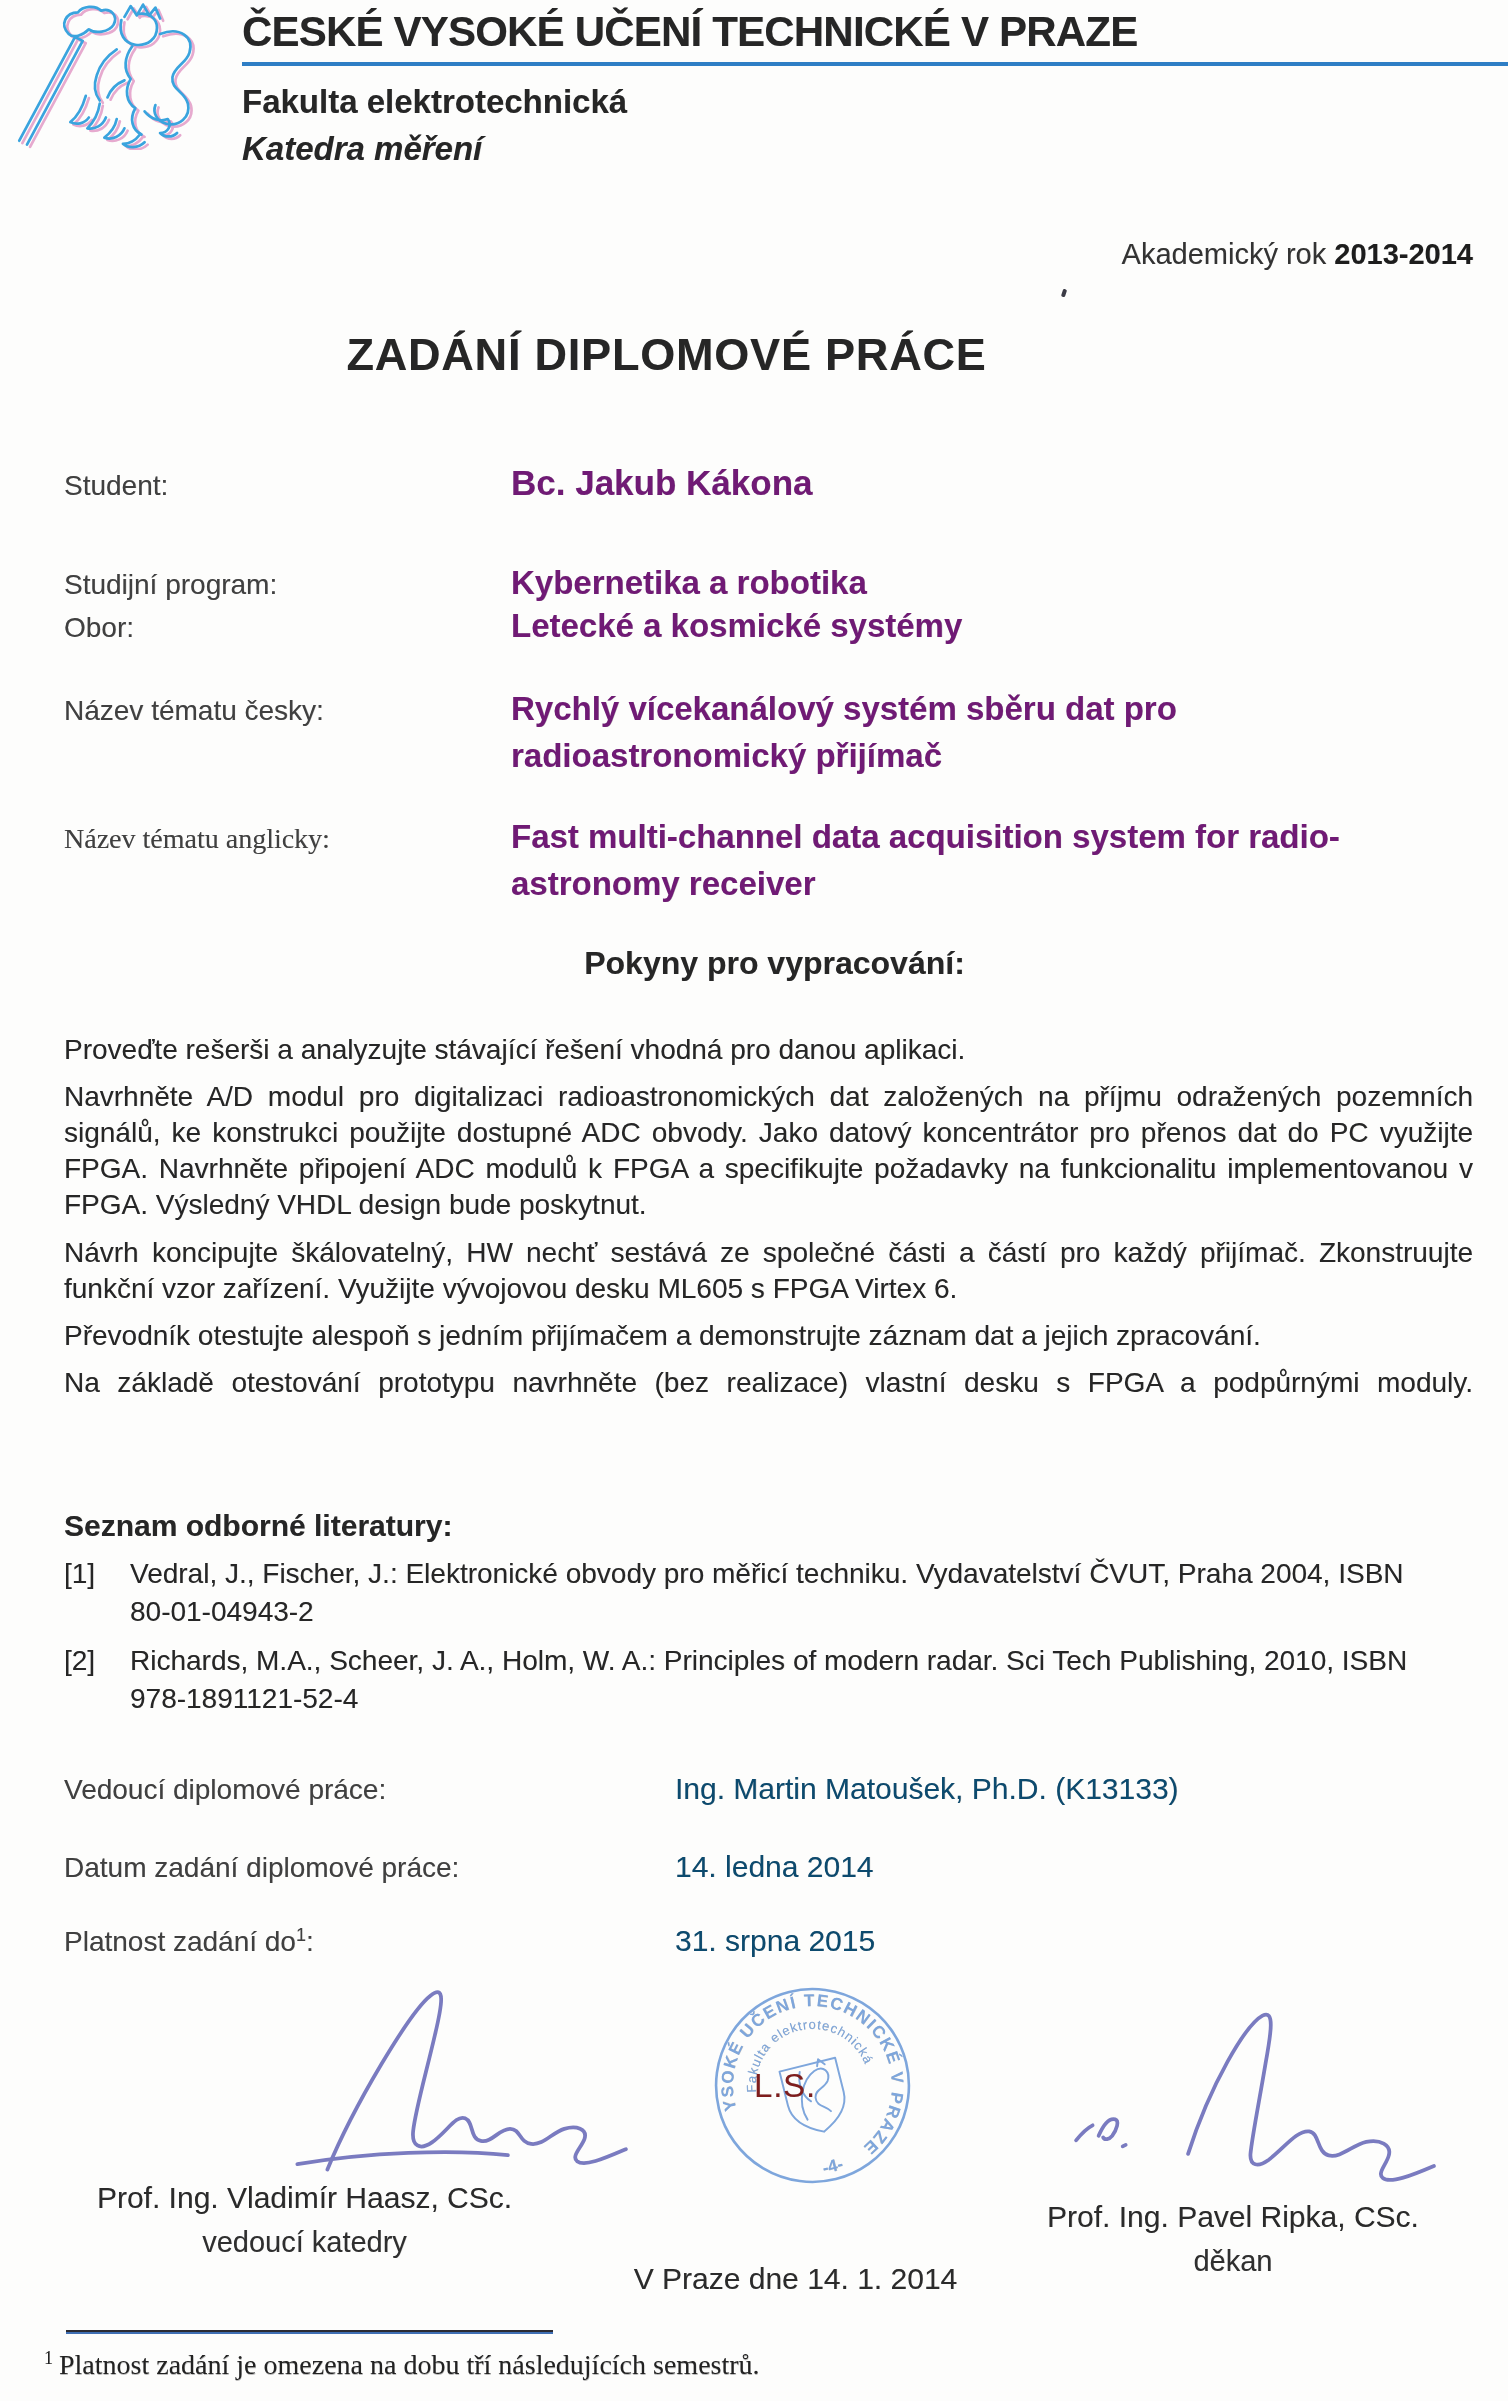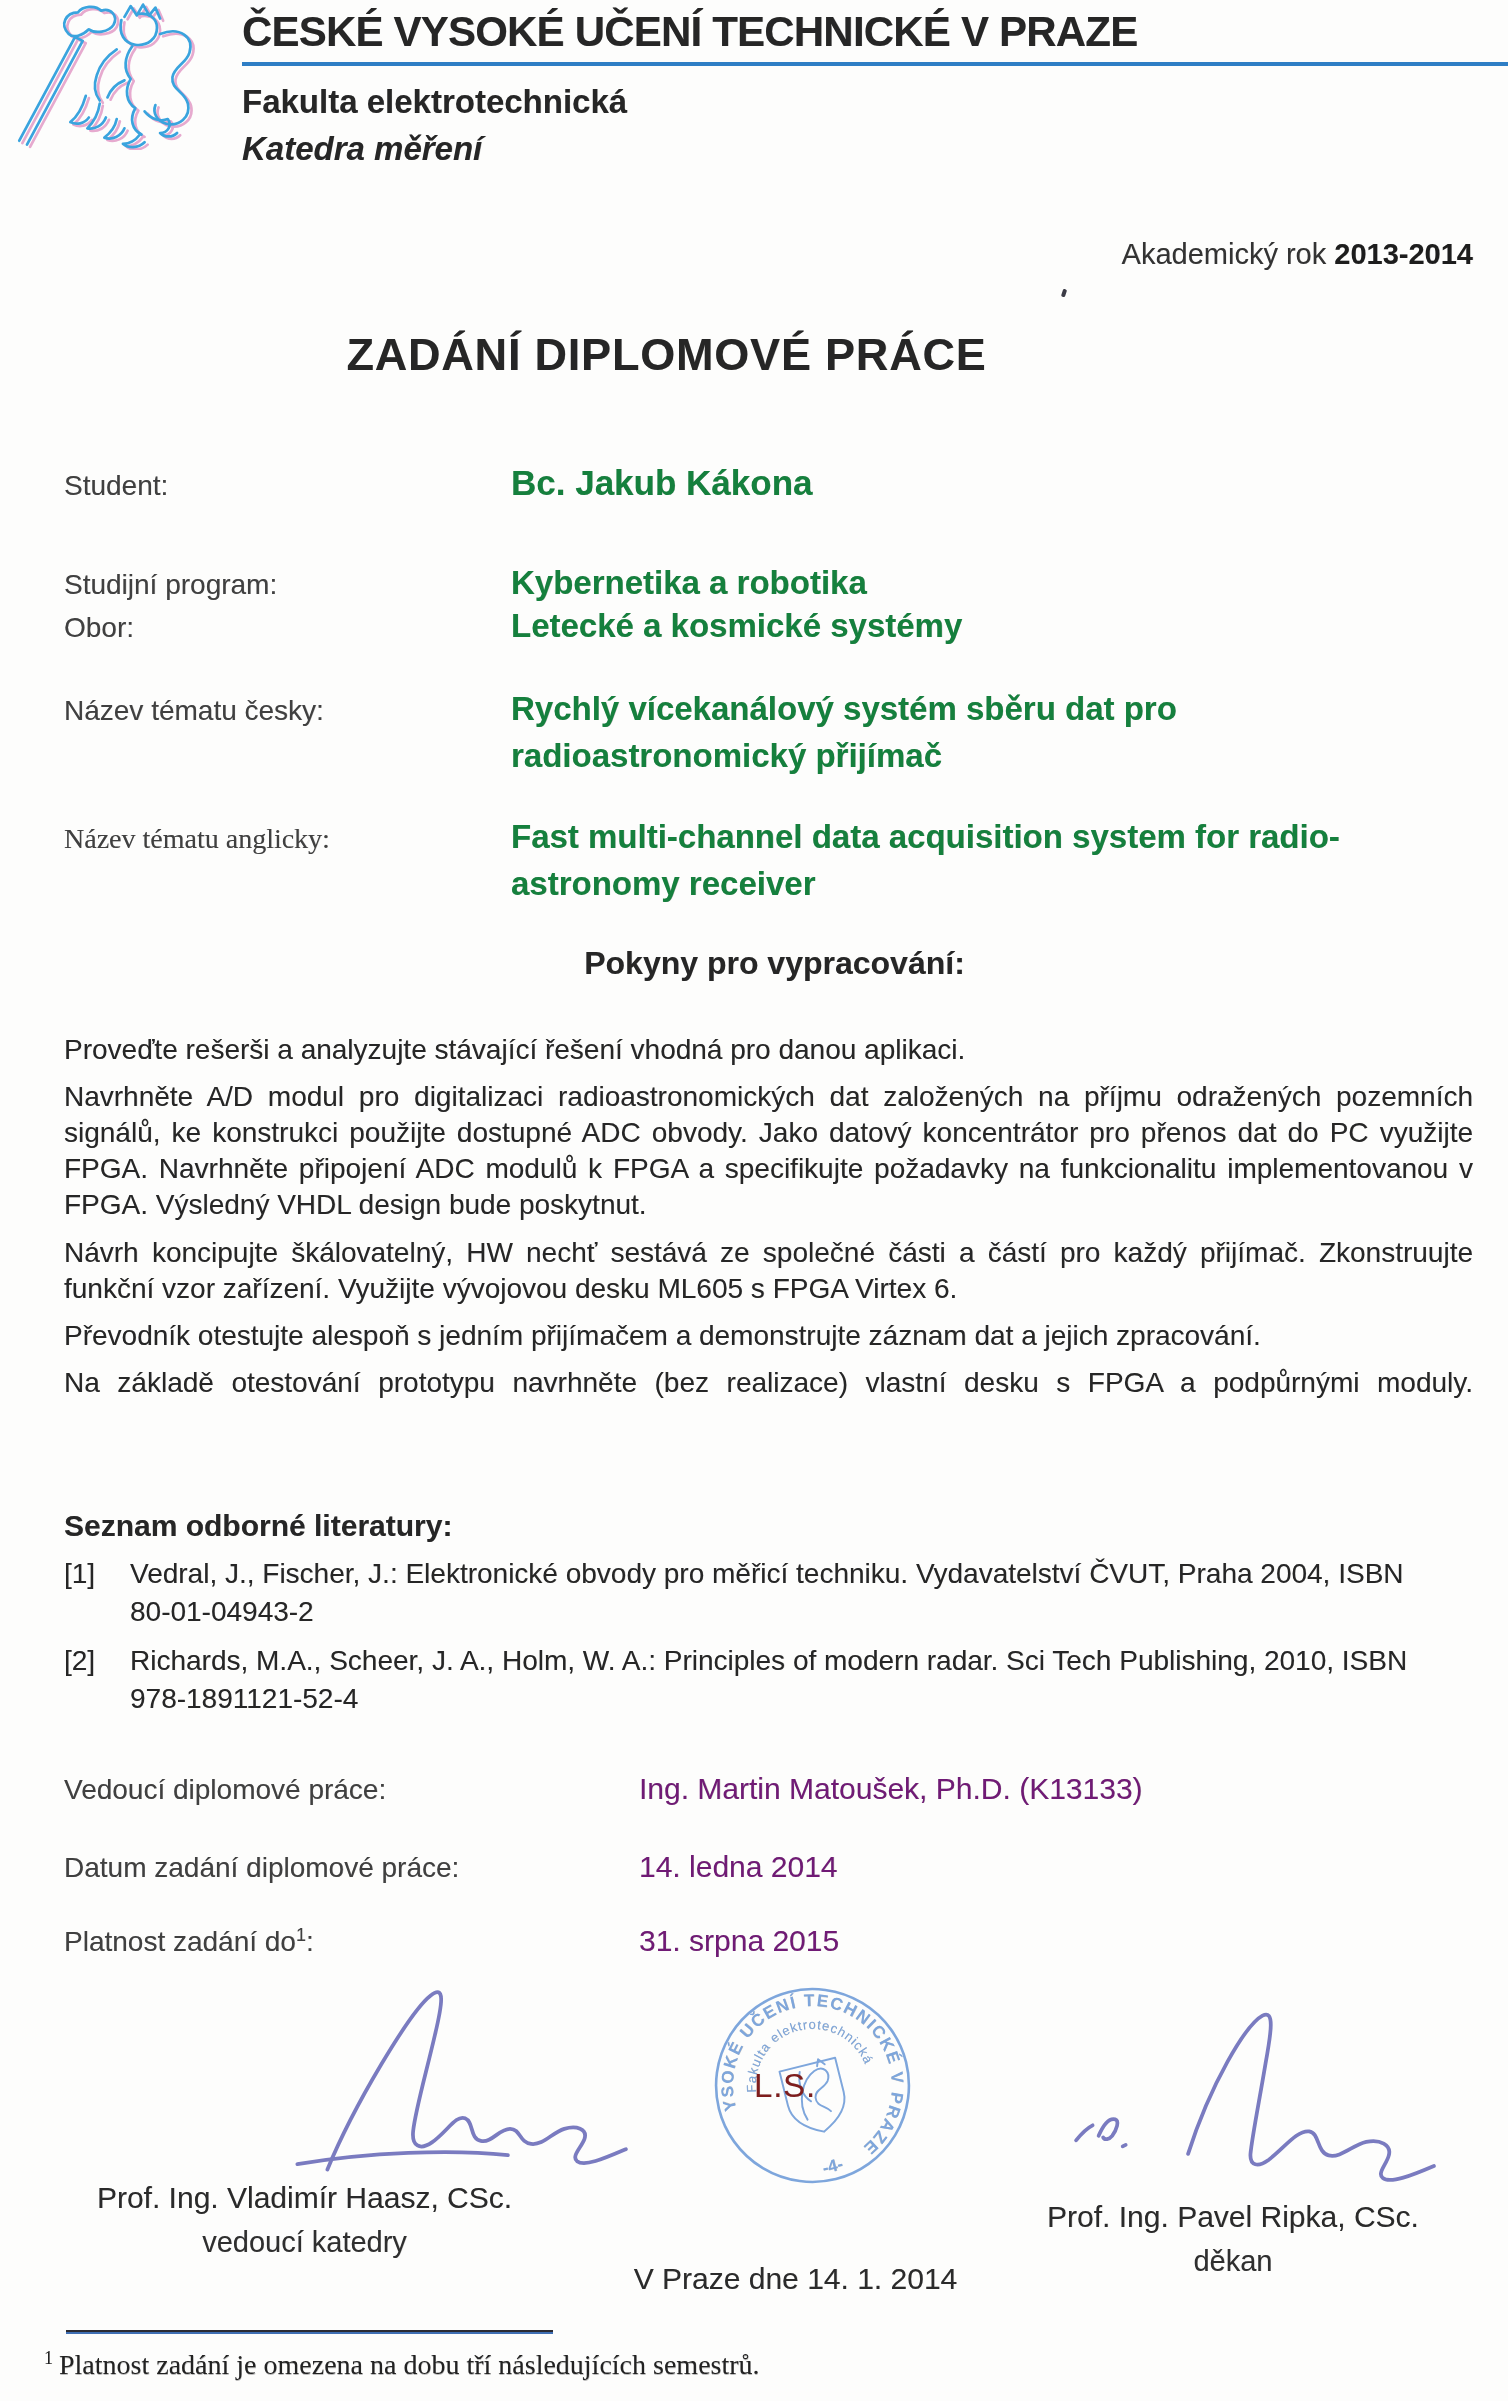--- a/index.html
+++ b/index.html
@@ -25,24 +25,24 @@
   .speck { left:1062px; top:289px; width:3.8px; height:8.3px; background:#3b3b46; transform:rotate(18deg); border-radius:1.5px; }
 
   .doc-title { top:329px; left:0; width:1333px; text-align:center;
                font-size:45px; font-weight:bold; letter-spacing:0.8px; }
 
   
   .row { left:64px; right:36px; display:flex; align-items:baseline; }
   .lbl { flex:0 0 447px; font-size:28px; color:#404040; }
   .lbl-wide { flex:0 0 575px; }
   .serif { font-family:"Liberation Serif", serif; }
-  .val  { flex:1; font-weight:bold; color:#15803d; }
+  .val  { flex:1; font-weight:bold; color:#701a75; }
   .val-name  { font-size:35px; }
   .val-big   { font-size:33px; line-height:1.42; }
-  .val-plain { font-weight:normal; font-size:30px; color:#701a75; }
+  .val-plain { font-weight:normal; font-size:30px; color:#0c4a6e;margin-left:36px; }
   .wrap-cs { max-width:812px; }
   .wrap-en { max-width:970px; }
 
   
   .pokyny-h { top:945px; left:0; width:1549px; text-align:center;
               font-size:32px; font-weight:bold; }
   .paras { top:1032px; left:64px; width:1409px; font-size:28px; line-height:36px; }
   .paras p { margin:0 0 11.3px 0; text-align:justify; }
   .paras p.stretch { text-align-last:justify; }
 

